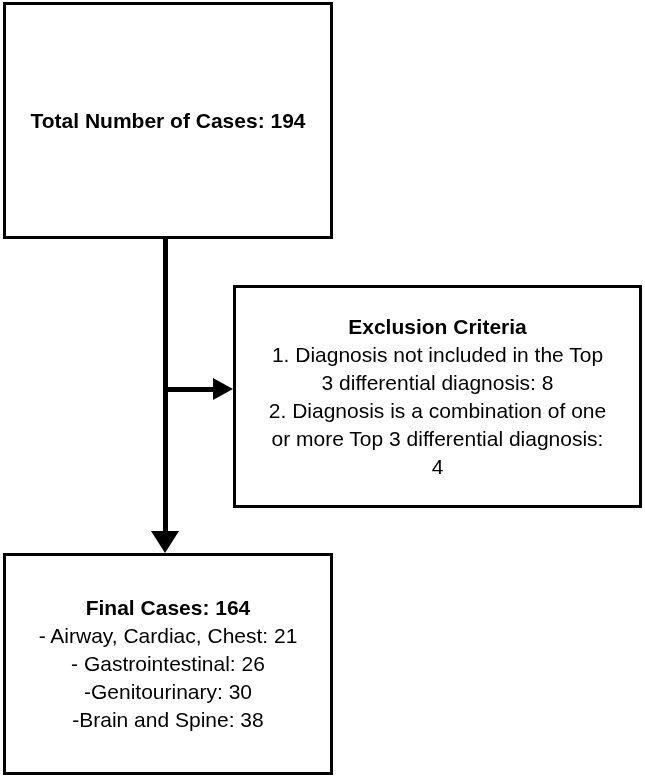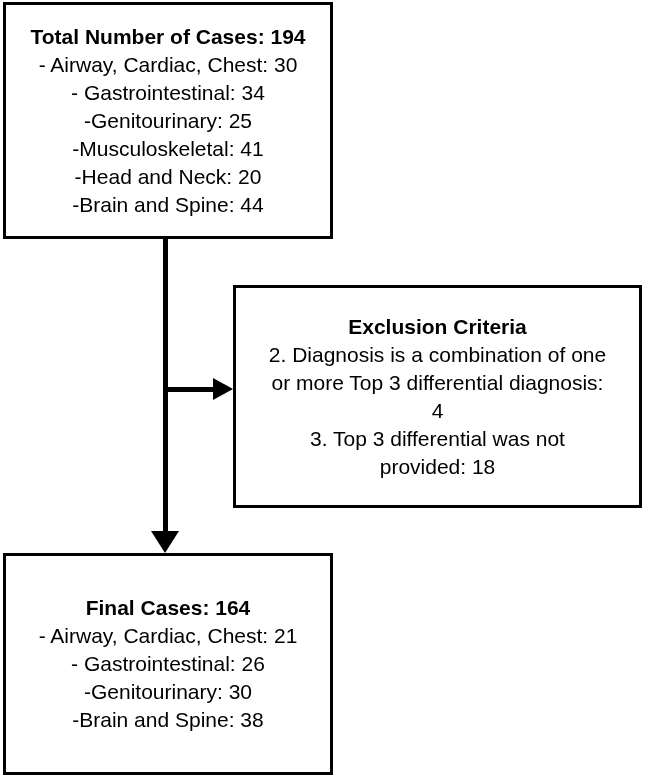--- a/index.html
+++ b/index.html
@@ -86,40 +86,32 @@
     border-left: 20px solid var(--border-color, #000000);
   }
 </style>
 </head>
 <body>
 
 <div class="figure">
 
   <div class="box total-box">
     <div class="box-title">Total Number of Cases: 194</div>
-    <div>
-        <div>- Airway, Cardiac, Chest: 30</div>
-        <div>- Gastrointestinal: 34</div>
-        <div>-Genitourinary: 25</div>
-        <div>-Musculoskeletal: 41</div>
-        <div>-Head and Neck: 20</div>
-        <div>-Brain and Spine: 44</div>
-      </div>
   </div>
 
   <div class="vline"></div>
   <div class="arrowhead-down"></div>
   <div class="hline"></div>
   <div class="arrowhead-right"></div>
 
   <div class="box exclusion-box">
     <div class="box-title">Exclusion Criteria</div>
     <div>
+        <div>1. Diagnosis not included in the Top 3 differential diagnosis: 8</div>
         <div>2. Diagnosis is a combination of one or more Top 3 differential diagnosis: 4</div>
-        <div>3. Top 3 differential was not provided: 18</div>
       </div>
   </div>
 
   <div class="box final-box">
     <div class="box-title">Final Cases: 164</div>
     <div>
         <div>- Airway, Cardiac, Chest: 21</div>
         <div>- Gastrointestinal: 26</div>
         <div>-Genitourinary: 30</div>
         <div>-Brain and Spine: 38</div>

